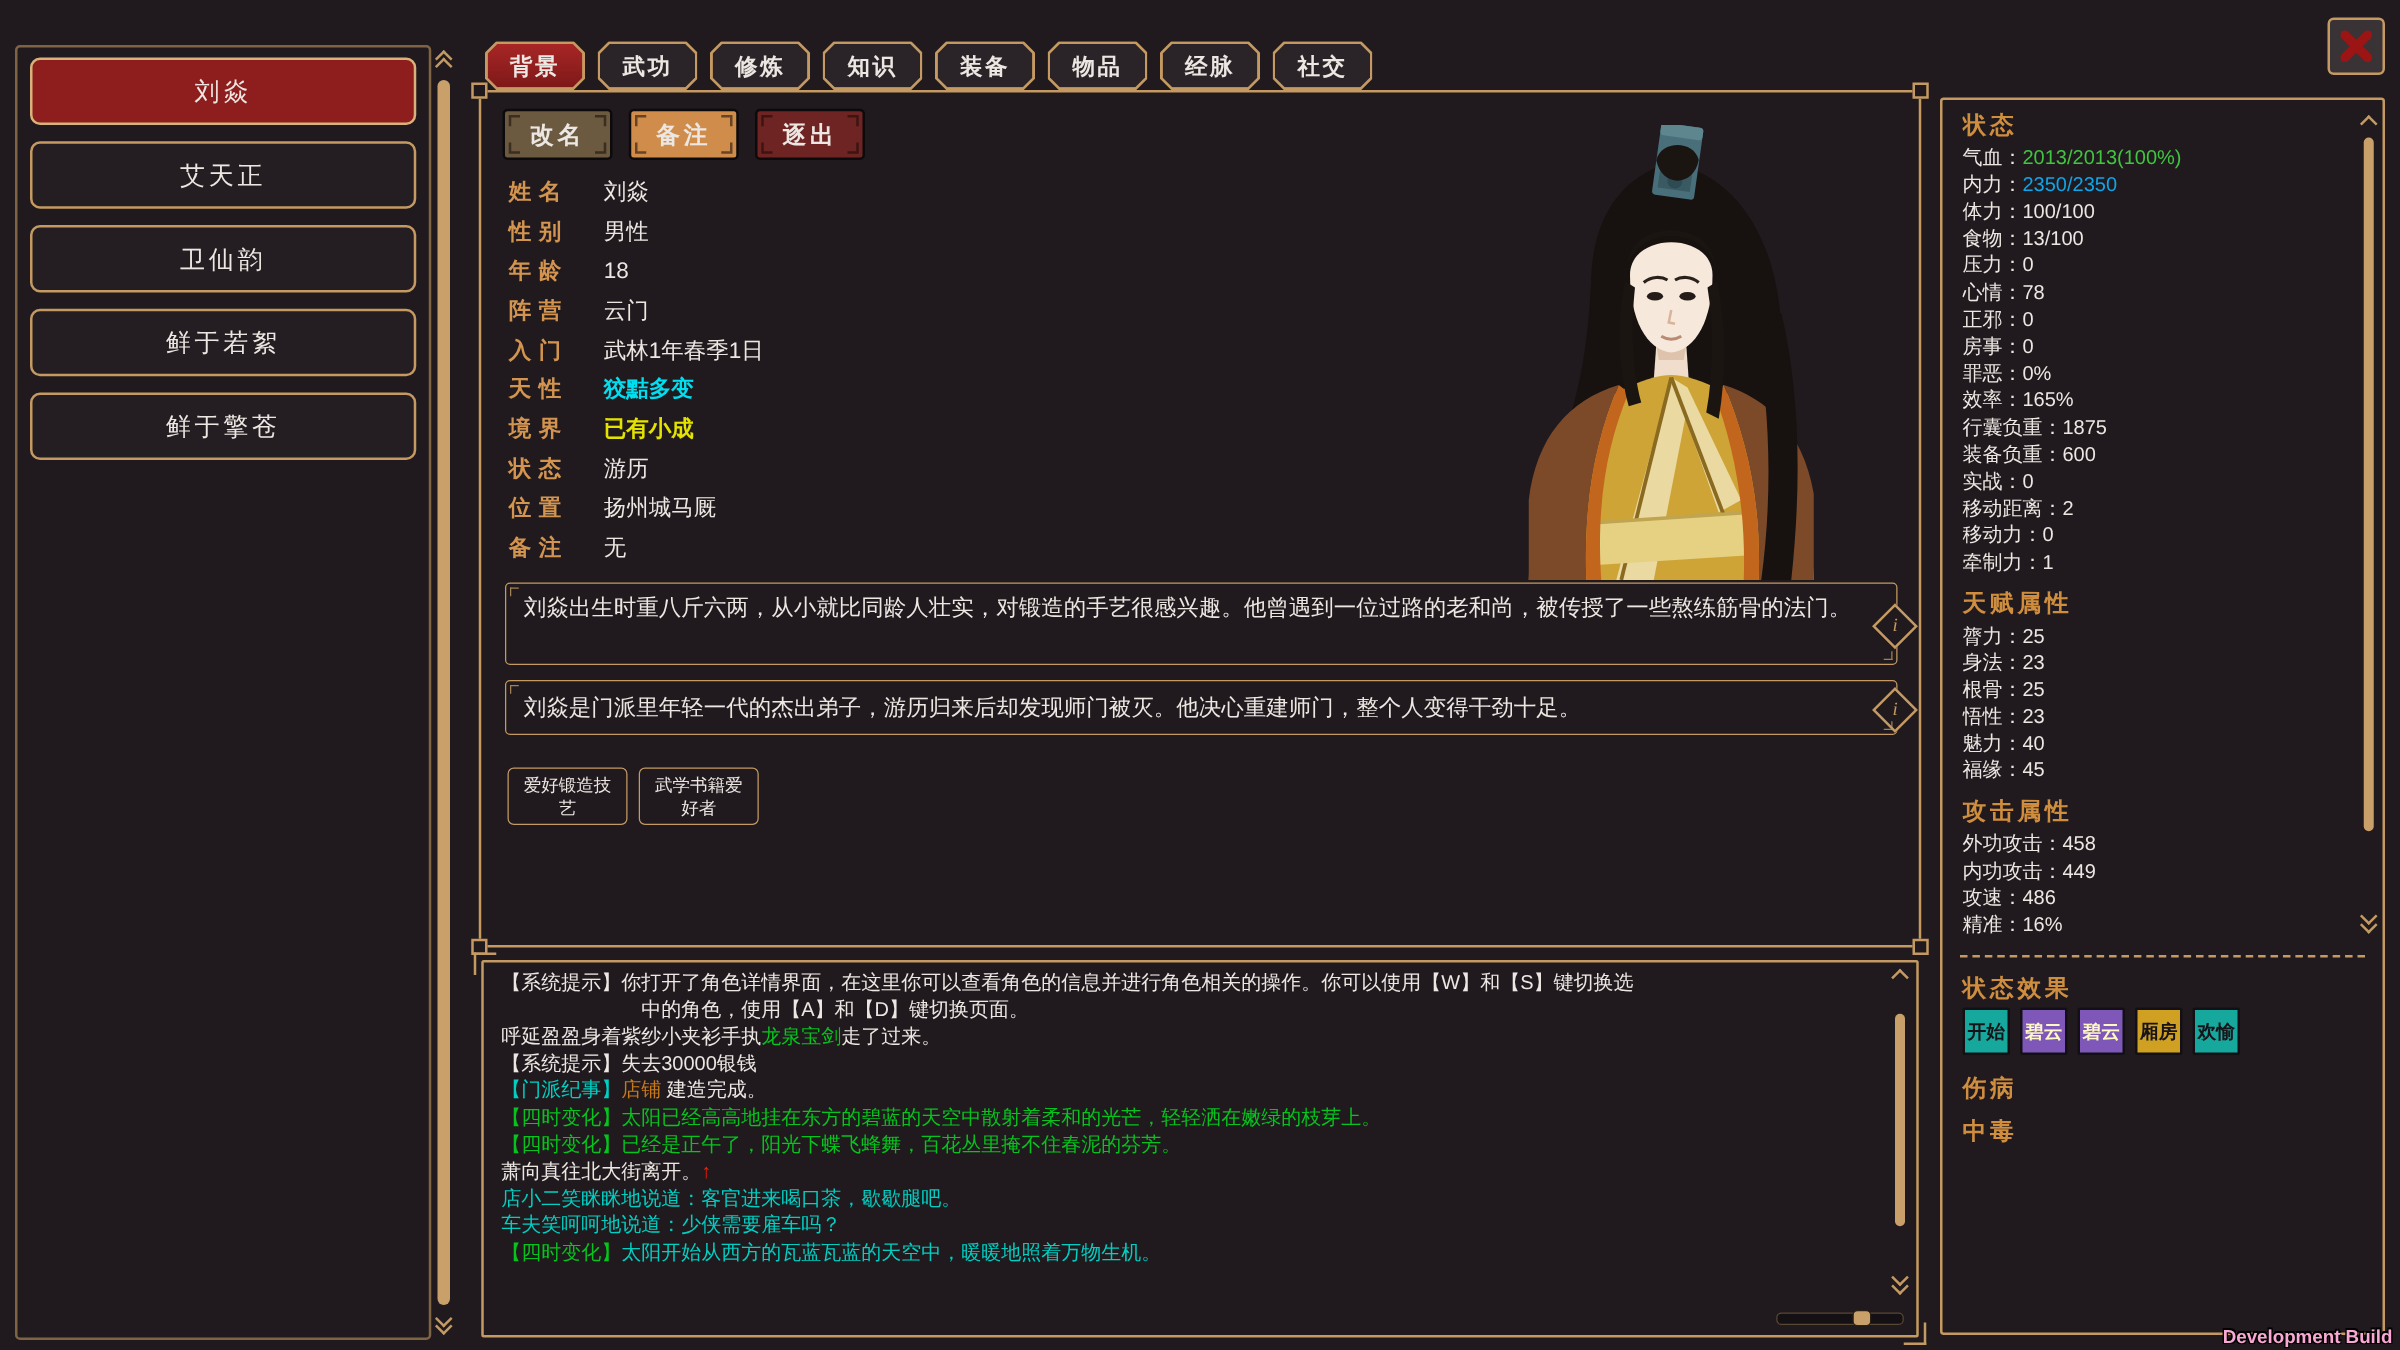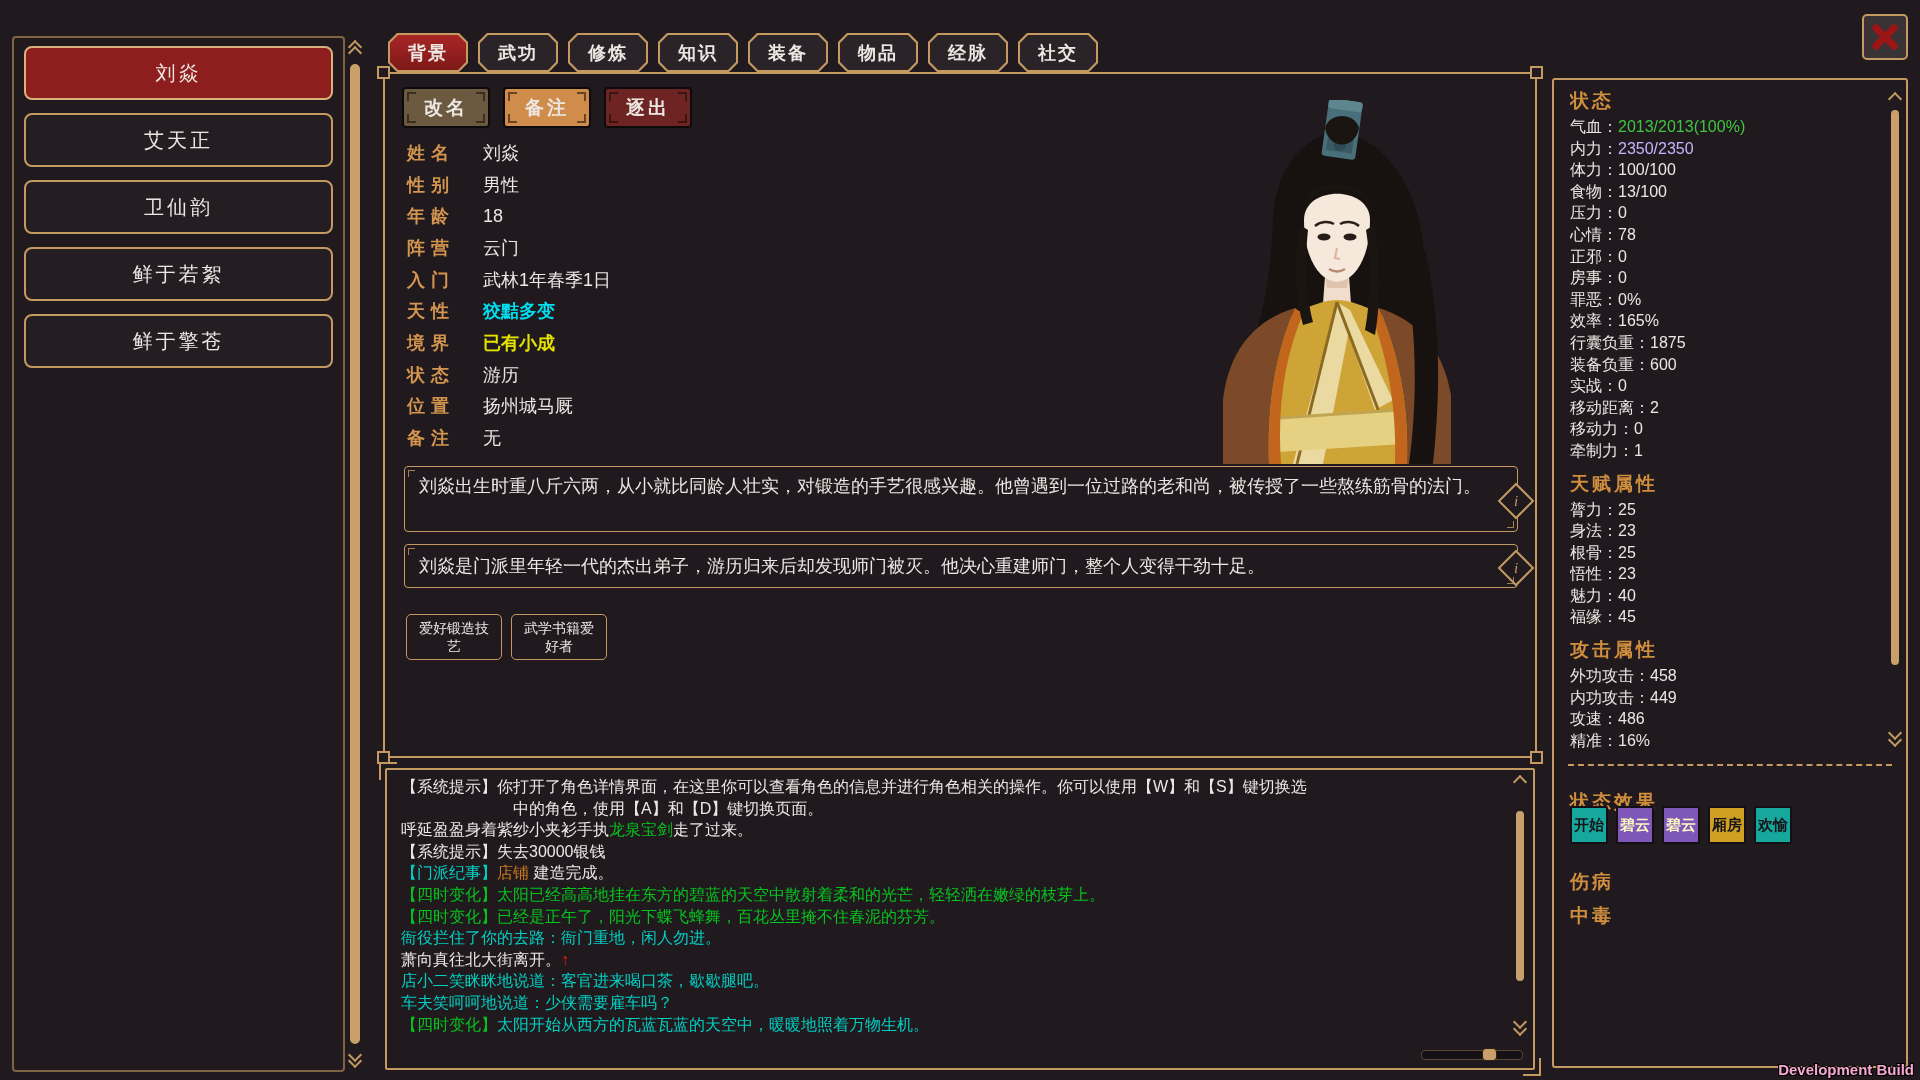--- a/index.html
+++ b/index.html
@@ -111,27 +111,27 @@
     background:#141014;border:1px solid #584732;border-radius:4px;cursor:pointer;}
   .h-slider .handle{position:absolute;left:60px;top:-3px;width:15px;height:13px;
     background:#c9a06a;border:1px solid #2a2016;border-radius:4px;box-sizing:border-box;}
   
   .right-panel{position:absolute;left:1552px;top:78px;width:356px;height:990px;
     border:2px solid var(--gold);border-radius:3px;box-sizing:border-box;}
   .stats-scroll{position:absolute;left:16px;top:8px;right:26px;height:668px;overflow:hidden;}
   .stat-header{color:#cf8d3e;font-size:19px;font-weight:bold;letter-spacing:3px;line-height:24px;margin:1px 0 3px;}
   .stat-header:not(:first-child){margin-top:10px;}
   .stat-row{font-size:16px;line-height:21.6px;color:var(--white);white-space:nowrap;}
-  .sv.green{color:#3fc53f;} .sv.cyan{color:#c4b5fd;margin-top:43px;}
+  .sv.green{color:#3fc53f;} .sv.cyan{color:#0ea5e9;margin-top:43px;}
   .sb-right{right:4px;top:12px;height:660px;width:14px;}
   .sb-right .thumb{top:18px;height:555px;}
   .sb-right .c1{top:2px;}
   .sb-right .c3{bottom:14px;} .sb-right .c4{bottom:7px;}
   .dashed{position:absolute;left:14px;right:14px;top:684px;border-top:2px dashed var(--gold);}
-  .fx-header{position:absolute;left:16px;color:#cf8d3e;font-size:19px;font-weight:bold;letter-spacing:3px;margin-top:11px;}
+  .fx-header{position:absolute;left:16px;color:#cf8d3e;font-size:19px;font-weight:bold;letter-spacing:3px;}
   .fx-effects{top:698px;} .fx-injury{top:778px;} .fx-poison{top:812px;}
   .badges{position:absolute;left:16px;top:726px;display:flex;gap:8px;}
   .badge{width:38px;height:38px;border:2px solid #121014;border-radius:2px;box-sizing:border-box;
     display:flex;align-items:center;justify-content:center;font-size:15px;font-weight:bold;color:#16131a;cursor:pointer;}
   .bg-teal{background:#16a89c;}
   .bg-purple{background:#7e57b8;color:#fef9c3;}
   .bg-gold{background:#cfa021;}
   
   .dev-build{position:absolute;right:6px;bottom:2px;color:#f9a8d4;font-size:15px;font-weight:bold;
     text-shadow:1px 1px 0 #000,-1px 1px 0 #000,1px -1px 0 #000,-1px -1px 0 #000;}
@@ -315,21 +315,20 @@
 
 <div class="log-panel">
   <div class="log-lines">
       <div class="log-line"><span class="c-white">【系统提示】你打开了角色详情界面，在这里你可以查看角色的信息并进行角色相关的操作。你可以使用【W】和【S】键切换选</span></div>
       <div class="log-line indent"><span class="c-white">中的角色，使用【A】和【D】键切换页面。</span></div>
       <div class="log-line"><span class="c-white">呼延盈盈身着紫纱小夹衫手执</span><span class="c-green">龙泉宝剑</span><span class="c-white">走了过来。</span></div>
       <div class="log-line"><span class="c-white">【系统提示】失去30000银钱</span></div>
       <div class="log-line"><span class="c-cyan">【门派纪事】</span><span class="c-orange">店铺</span><span class="c-white"> 建造完成。</span></div>
       <div class="log-line"><span class="c-green">【四时变化】太阳已经高高地挂在东方的碧蓝的天空中散射着柔和的光芒，轻轻洒在嫩绿的枝芽上。</span></div>
       <div class="log-line"><span class="c-green">【四时变化】已经是正午了，阳光下蝶飞蜂舞，百花丛里掩不住春泥的芬芳。</span></div>
-      <div class="log-line"><span class="c-cyan">衙役拦住了你的去路：衙门重地，闲人勿进。</span></div>
       <div class="log-line"><span class="c-white">萧向真往北大街离开。</span><span class="c-red">↑</span></div>
       <div class="log-line"><span class="c-cyan">店小二笑眯眯地说道：客官进来喝口茶，歇歇腿吧。</span></div>
       <div class="log-line"><span class="c-cyan">车夫笑呵呵地说道：少侠需要雇车吗？</span></div>
       <div class="log-line"><span class="c-green">【四时变化】</span><span class="c-cyan">太阳开始从西方的瓦蓝瓦蓝的天空中，暖暖地照着万物生机。</span></div>
     </div>
   <div class="sb-v sb-log">
     <span class="chev up c1"></span>
     <div class="thumb"></div>
     <span class="chev dn c3"></span>
     <span class="chev dn c4"></span>

